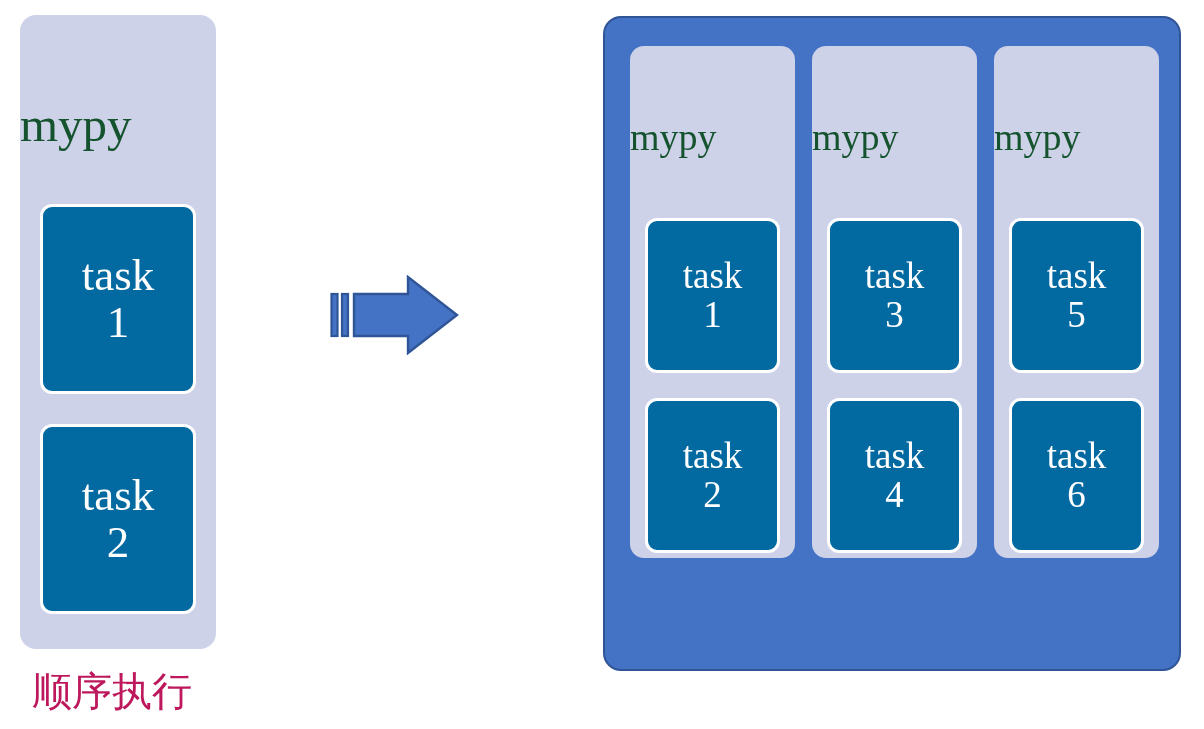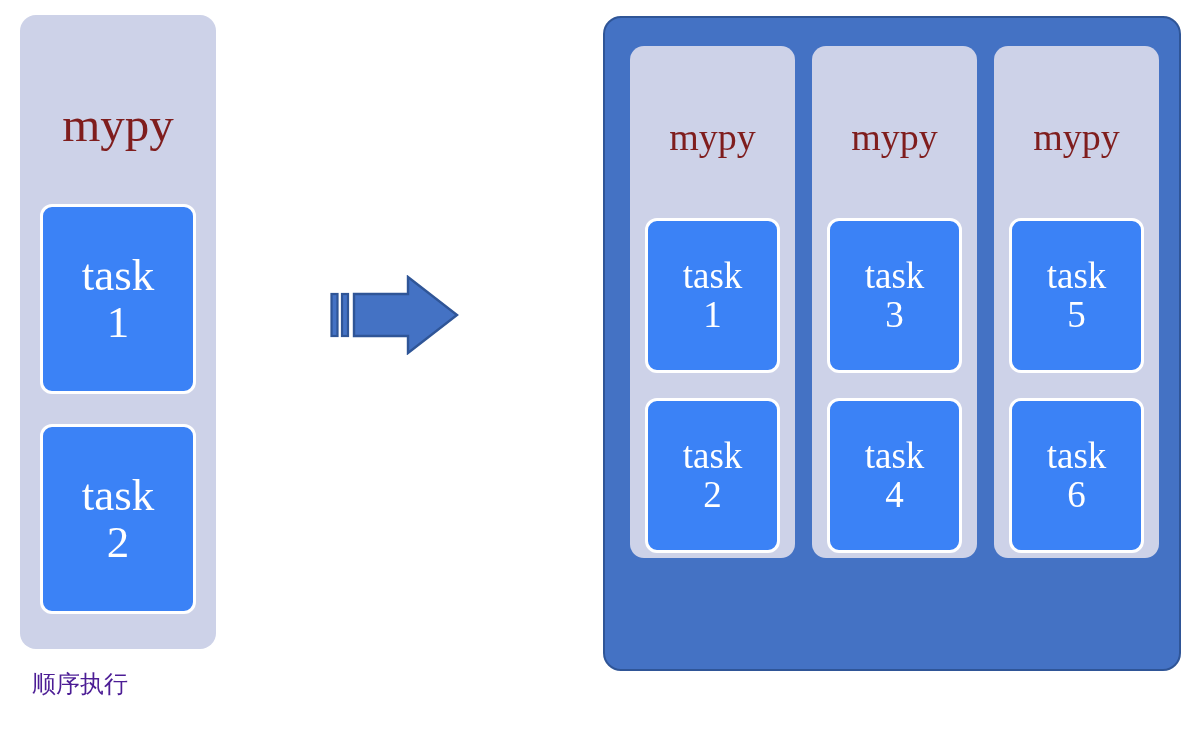--- a/index.html
+++ b/index.html
@@ -54,43 +54,43 @@
     background: #cdd2e8;
     border-radius: 14px;
   }
   .worker-col.c1 { left: 25px; }
   .worker-col.c2 { left: 207px; }
   .worker-col.c3 { left: 389px; }
 
   
   .mypy-label {
     position: absolute;
-    color: #7f1d1d;
+    color: #14532d;
     font-family: "Liberation Serif", serif;
-    text-align: center;
+    text-align: left;
     line-height: 1;
     white-space: nowrap;
   }
   .mypy-label.left {
     left: 0;
     right: 0;
     top: 85px;
     font-size: 49px;
   }
   .mypy-label.col {
     left: 0;
     right: 0;
     top: 72px;
     font-size: 38px;
   }
 
   
   .task-box {
     position: absolute;
-    background: #3b82f6;
+    background: #0369a1;
     border: 3px solid #ffffff;
     border-radius: 12px;
     box-sizing: border-box;
     color: #ffffff;
     font-family: "Liberation Serif", serif;
     display: flex;
     flex-direction: column;
     align-items: center;
     justify-content: center;
     line-height: 1.05;
@@ -130,23 +130,23 @@
     font-size: 36px;
     line-height: 1;
     white-space: nowrap;
   }
 
   
   .seq-caption {
     position: absolute;
     left: 32px;
     top: 672px;
-    color: #4c1d95;
+    color: #be185d;
     font-family: Liberation Serif, serif;
-    font-size: 24px;
+    font-size: 40px;
     line-height: 1;
     white-space: nowrap;
   }
 
   
   .arrow-wrap {
     position: absolute;
     left: 330px;
     top: 275px;
     width: 130px;

